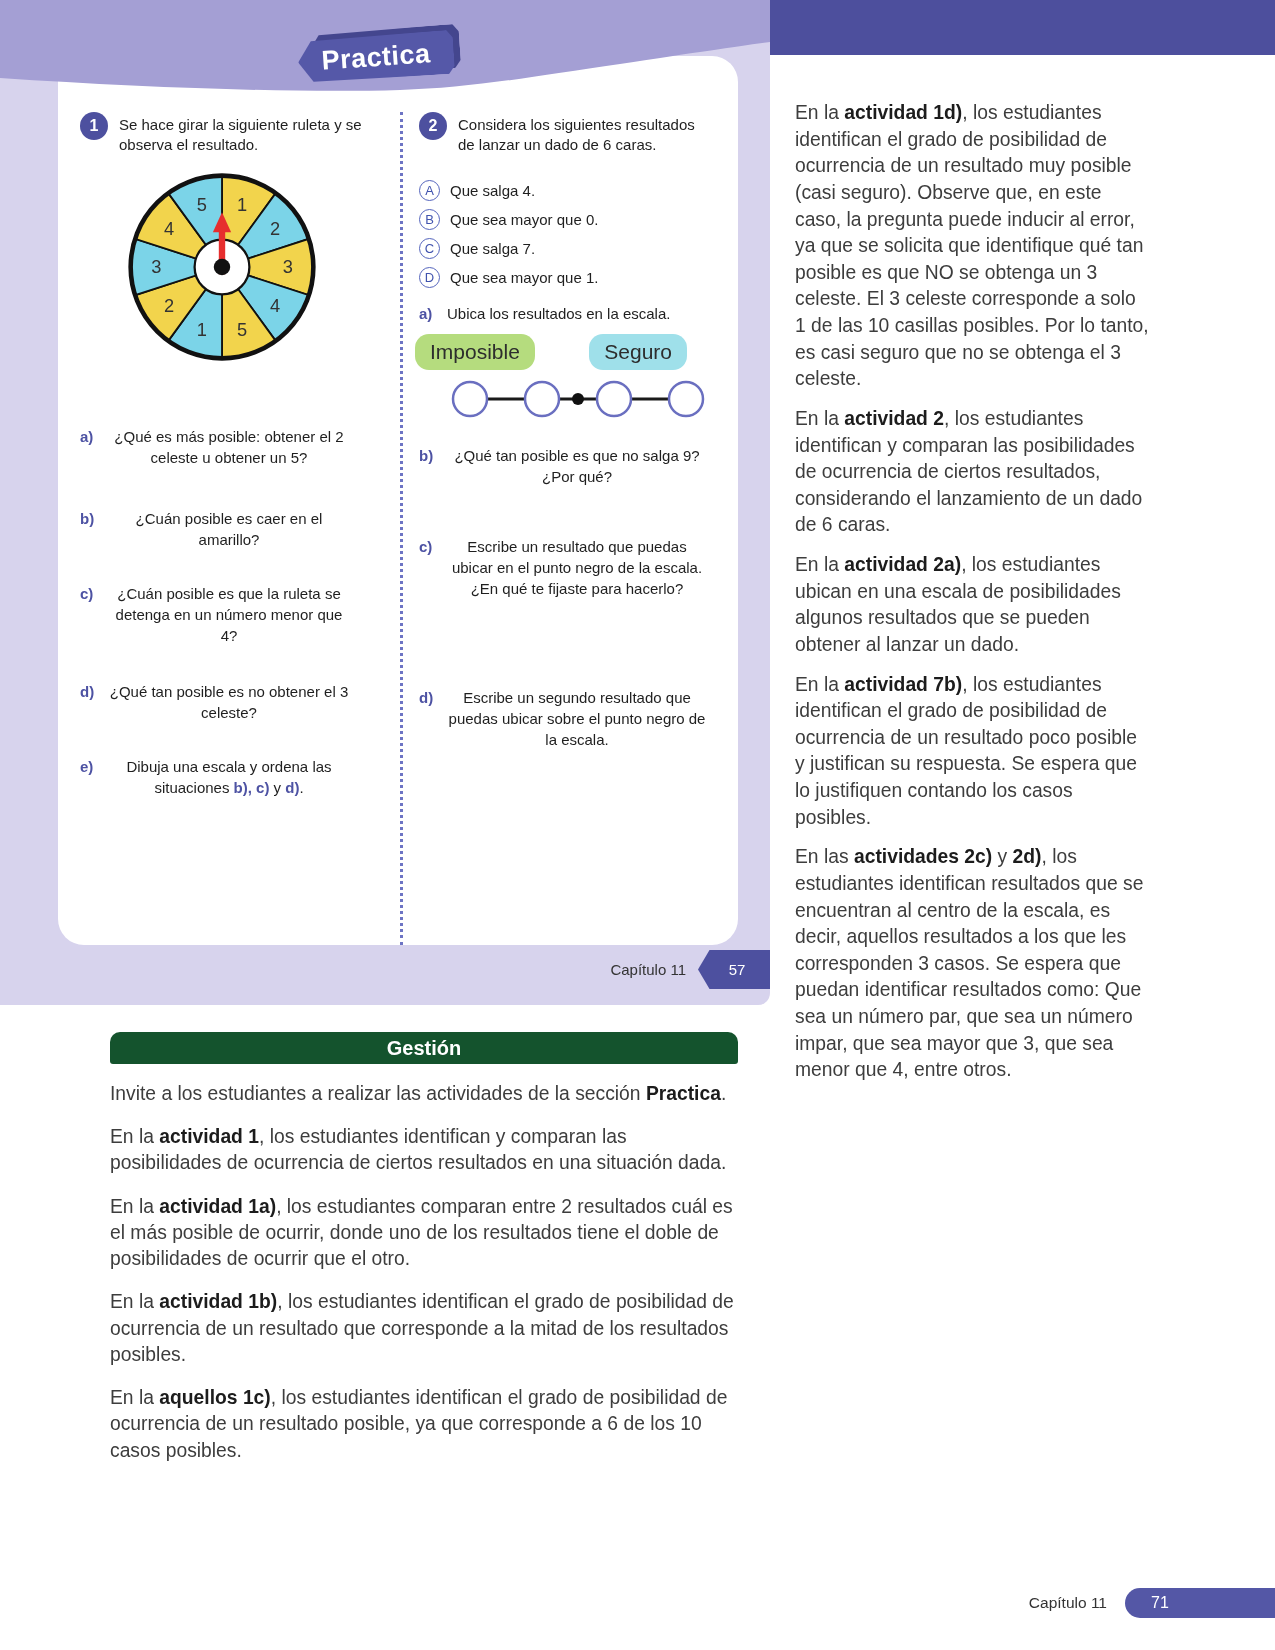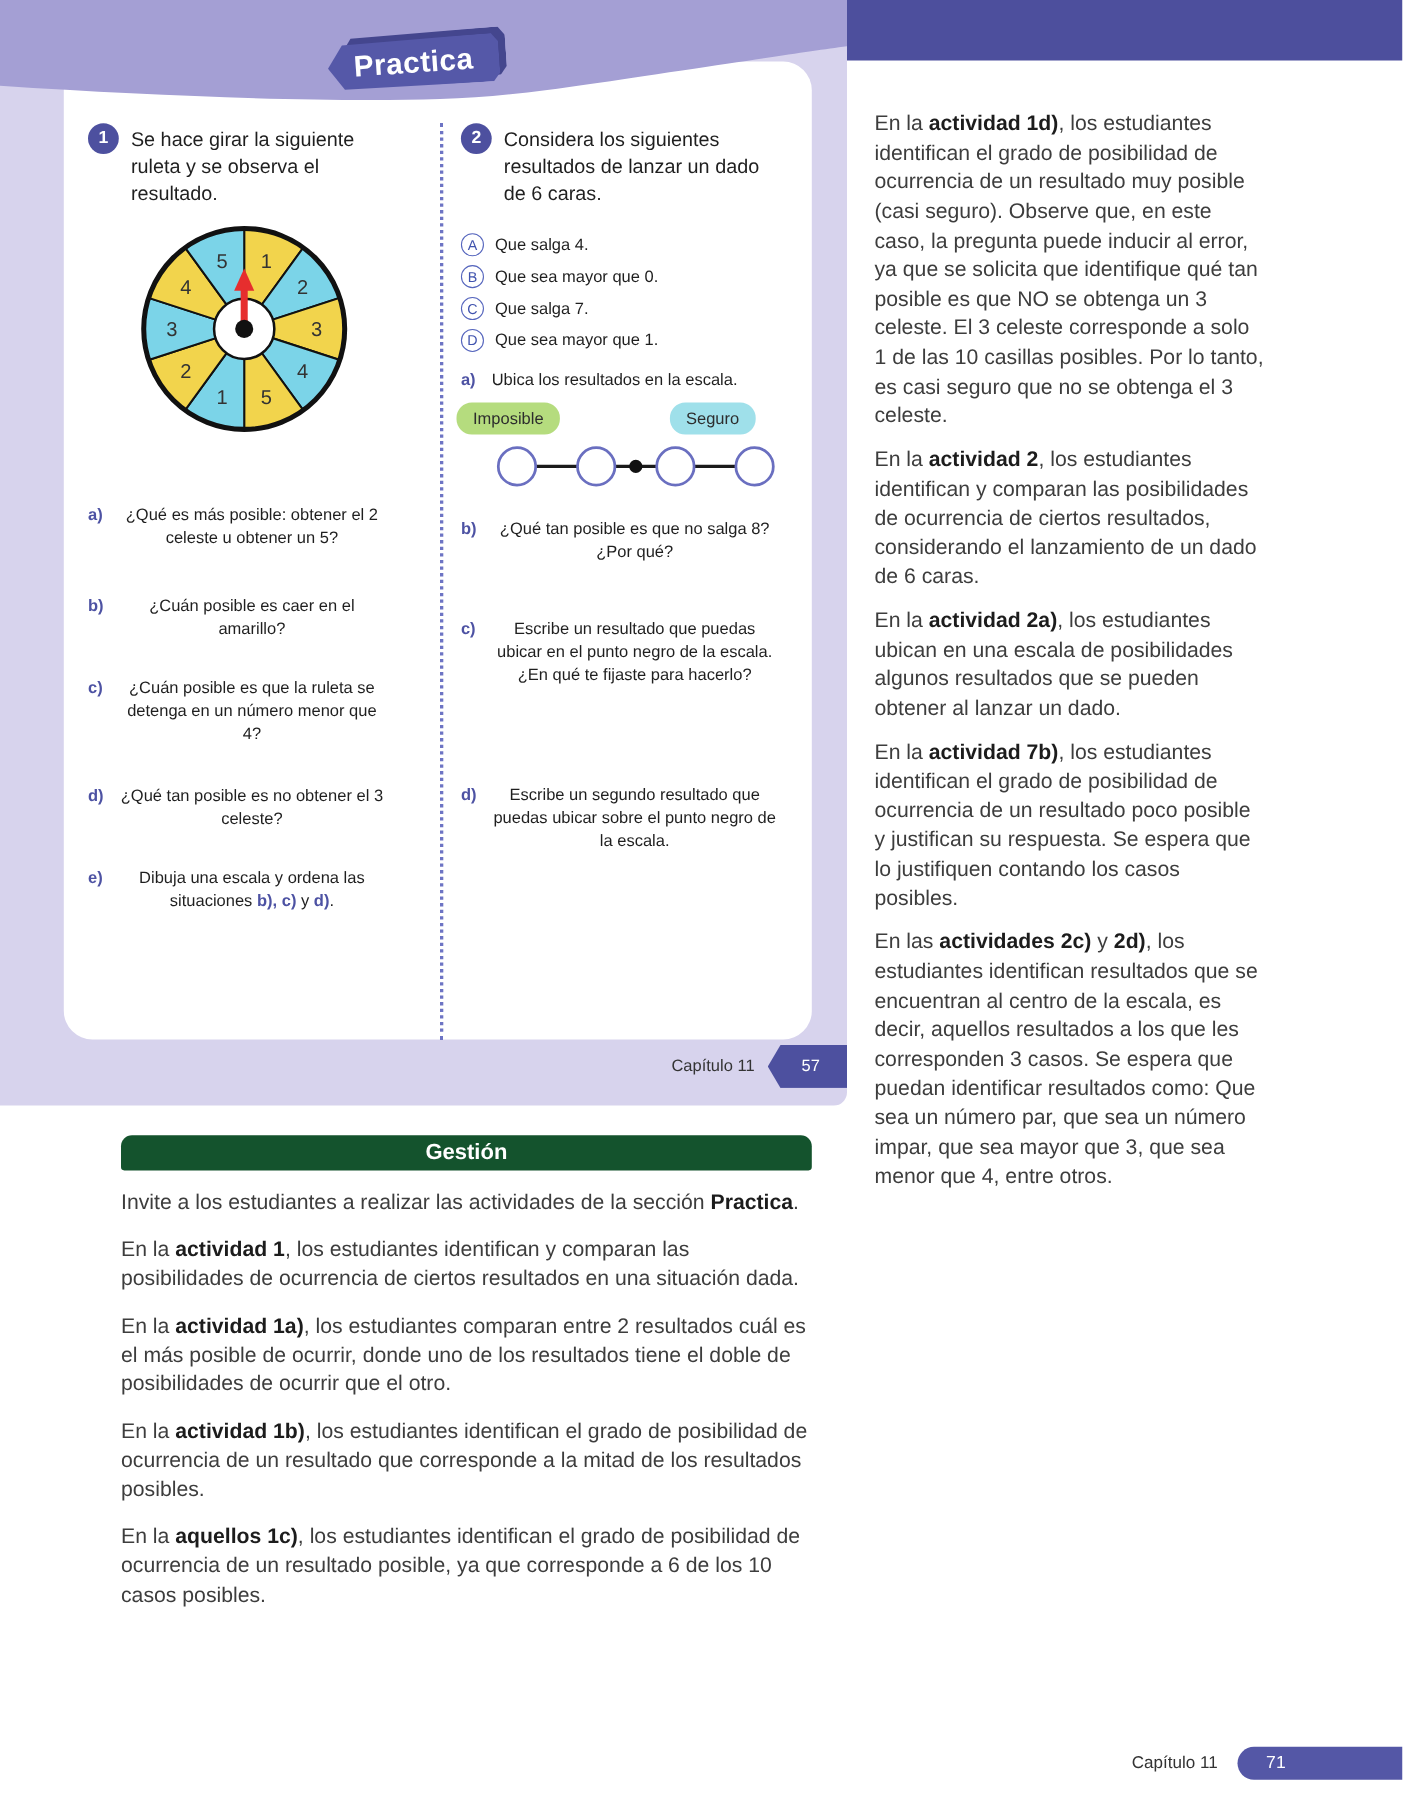--- a/index.html
+++ b/index.html
@@ -30,38 +30,38 @@
     border-radius:26px;z-index:1;box-sizing:border-box;
     padding:56px 20px 0 22px;display:flex;
   }
   .col-left{width:320px;box-sizing:border-box;padding-right:8px;}
   .col-right{flex:1;border-left:3px dotted #6d74c4;box-sizing:border-box;padding-left:16px;}
   .activity-head{display:flex;gap:11px;}
   .num-badge{
     flex:none;width:28px;height:28px;border-radius:50%;background:#4d509f;color:#fff;
     font-weight:bold;font-size:16px;display:flex;align-items:center;justify-content:center;
   }
-  .activity-text{font-size:18px;line-height:1.35;color:#1f1f1f;max-width:244px;padding-top:3px;}
+  .activity-text{font-size:15px;line-height:1.35;color:#1f1f1f;max-width:244px;padding-top:3px;}
   .spinner-svg{width:200px;height:190px;margin:16px 0 0 42px;display:block;}
   .q-row{display:flex;gap:9px;font-size:15px;line-height:1.4;color:#1f1f1f;}
   .q-label{flex:none;font-weight:bold;color:#4d52a3;width:19px;}
   .q-text{max-width:242px;text-align:center;}
   .col-right .q-text{max-width:260px;}
   .q-a1{margin-top:64px;} .q-b1{margin-top:40px;} .q-c1{margin-top:33px;}
   .q-d1{margin-top:35px;} .q-e1{margin-top:33px;}
   .accent{font-weight:bold;color:#4d52a3;}
   .options{margin-top:24px;}
   .opt-row{display:flex;gap:10px;align-items:center;margin-bottom:8px;font-size:15px;color:#1f1f1f;}
   .letter-badge{
     flex:none;width:21px;height:21px;border-radius:50%;border:1.6px solid #5565bd;color:#4053ae;
     font-size:13px;display:flex;align-items:center;justify-content:center;background:#fff;box-sizing:border-box;
   }
   .q-a2{margin-top:15px;}
   .pills-row{display:flex;justify-content:space-between;width:272px;margin:10px 0 0 -4px;}
-  .pill{font-size:15px;color:#2d2d2d;padding:6px 15px;border-radius:14px;}
+  .pill{font-size:21px;color:#2d2d2d;padding:6px 15px;border-radius:14px;}
   .pill-green{background:#b5dc7e;}
   .pill-cyan{background:#9fe0ea;}
   .scale-svg{width:258px;height:42px;margin:8px 0 0 30px;display:block;}
   .q-b2{margin-top:25px;} .q-c2{margin-top:49px;} .q-d2{margin-top:88px;}
   .footer-left{
     position:absolute;top:950px;right:0;display:flex;align-items:center;gap:12px;z-index:2;
   }
   .footer-left .chapter{font-size:15px;color:#333;}
   .page-badge-57{
     width:72px;height:39px;background:#4d509f;color:#fff;font-size:15px;
@@ -203,21 +203,21 @@
         <line x1="20" y1="21" x2="236" y2="21" stroke="#1a1a1a" stroke-width="3"></line>
         <circle cx="20" cy="21" r="17" fill="#fff" stroke="#6a6fc0" stroke-width="2.5"></circle>
         <circle cx="92" cy="21" r="17" fill="#fff" stroke="#6a6fc0" stroke-width="2.5"></circle>
         <circle cx="164" cy="21" r="17" fill="#fff" stroke="#6a6fc0" stroke-width="2.5"></circle>
         <circle cx="236" cy="21" r="17" fill="#fff" stroke="#6a6fc0" stroke-width="2.5"></circle>
         <circle cx="128" cy="21" r="6" fill="#111"></circle>
       </svg>
 
       <div class="q-row q-b2">
         <span class="q-label">b)</span>
-        <span class="q-text">¿Qué tan posible es que no salga 8? ¿Por qué?</span>
+        <span class="q-text">¿Qué tan posible es que no salga 9? ¿Por qué?</span>
       </div>
       <div class="q-row q-c2">
         <span class="q-label">c)</span>
         <span class="q-text">Escribe un resultado que puedas ubicar en el punto negro de la escala. ¿En qué te fijaste para hacerlo?</span>
       </div>
       <div class="q-row q-d2">
         <span class="q-label">d)</span>
         <span class="q-text">Escribe un segundo resultado que puedas ubicar sobre el punto negro de la escala.</span>
       </div>
     </div>

